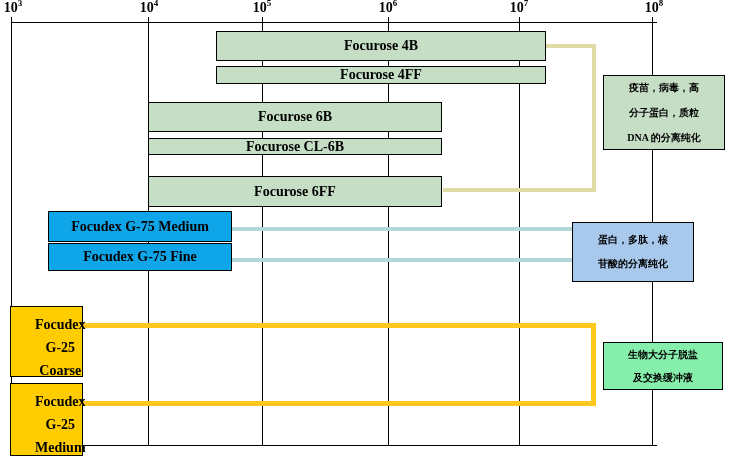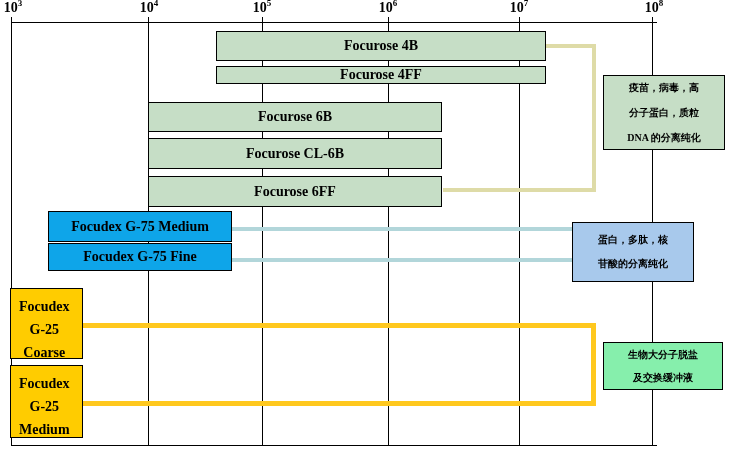--- a/index.html
+++ b/index.html
@@ -15,21 +15,21 @@
   }
   .tlab sup{font-size:9px;}
   .bar{
     position:absolute;border:1px solid #000;box-sizing:border-box;
     display:flex;align-items:center;justify-content:center;
     font-weight:bold;font-size:14px;color:#000;text-align:center;
   }
   .bar.green{background:#c6dec6;}
   .bar.blue{background:#0ea5e9;align-items:center;}
   .bar.yellow{background:#ffcc00;justify-content:flex-start;align-items:flex-start;
-    padding:6px 4px 0 8px;white-space:pre-line;line-height:23px;}
+    padding:6px 4px 0 24px;white-space:pre-line;line-height:23px;margin-top:18px;}
   .seg{position:absolute;}
   .seg.beige{background:#dedba7;}
   .seg.cyan{background:#b2d6da;}
   .seg.gold{background:#ffc81e;}
   .note{
     position:absolute;border:1px solid #000;box-sizing:border-box;
     display:flex;align-items:center;justify-content:center;text-align:center;
     font-weight:bold;font-size:10px;color:#000;white-space:pre-line;
   }
   .note.green{background:#c6dec6;line-height:25px;}
@@ -72,21 +72,21 @@
 
   <div class="bar green" style="left:216px;top:31px;width:330px;height:30px">
       <span>Focurose 4B</span>
     </div>
   <div class="bar green" style="left:216px;top:66px;width:330px;height:18px">
       <span>Focurose 4FF</span>
     </div>
   <div class="bar green" style="left:148px;top:102px;width:294px;height:30px">
       <span>Focurose 6B</span>
     </div>
-  <div class="bar green" style="left:148px;top:138px;width:294px;height:31px">
+  <div class="bar green" style="left:148px;top:138px;width:294px;height:17px">
       <span>Focurose CL-6B</span>
     </div>
   <div class="bar green" style="left:148px;top:176px;width:294px;height:31px">
       <span>Focurose 6FF</span>
     </div>
 
   <div class="bar blue" style="left:48px;top:211px;width:184px;height:31px">
       <span>Focudex G-75 Medium</span>
     </div>
   <div class="bar blue" style="left:48px;top:243px;width:184px;height:28px">

